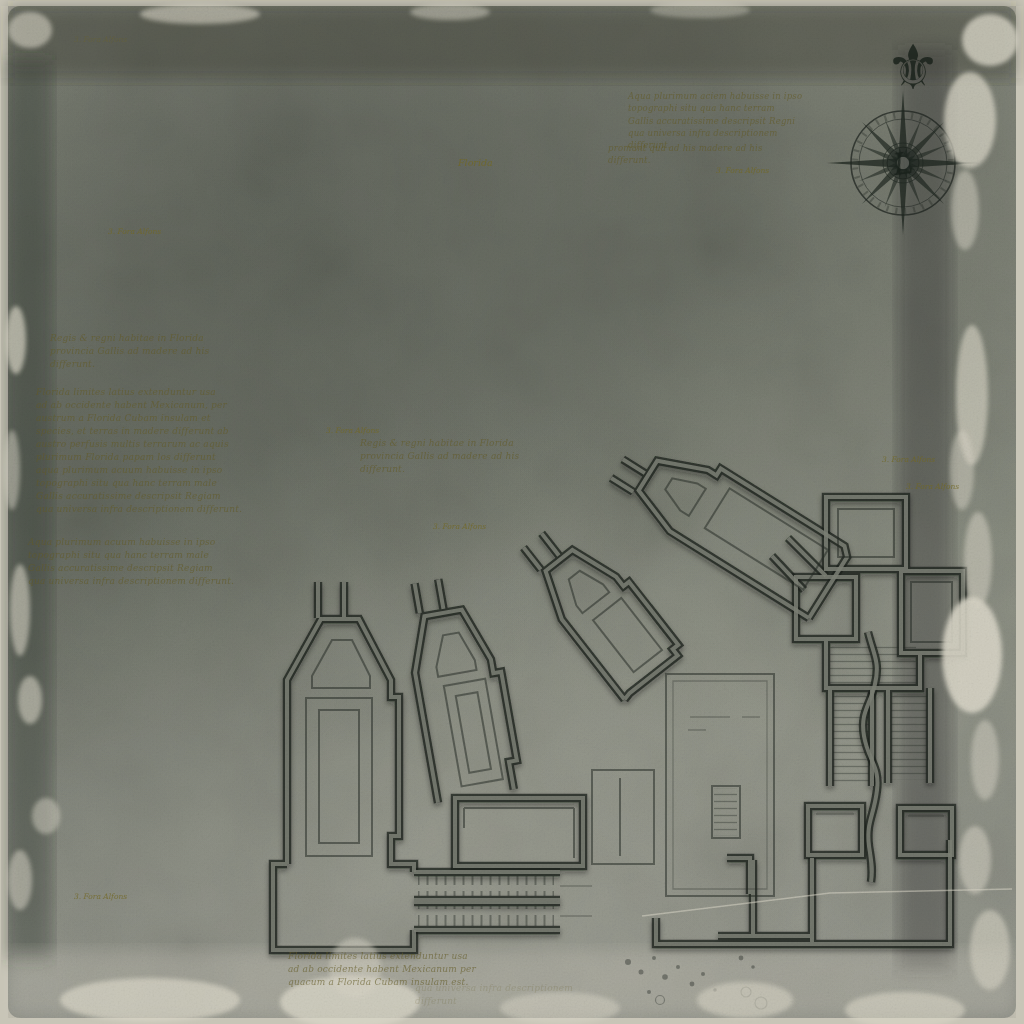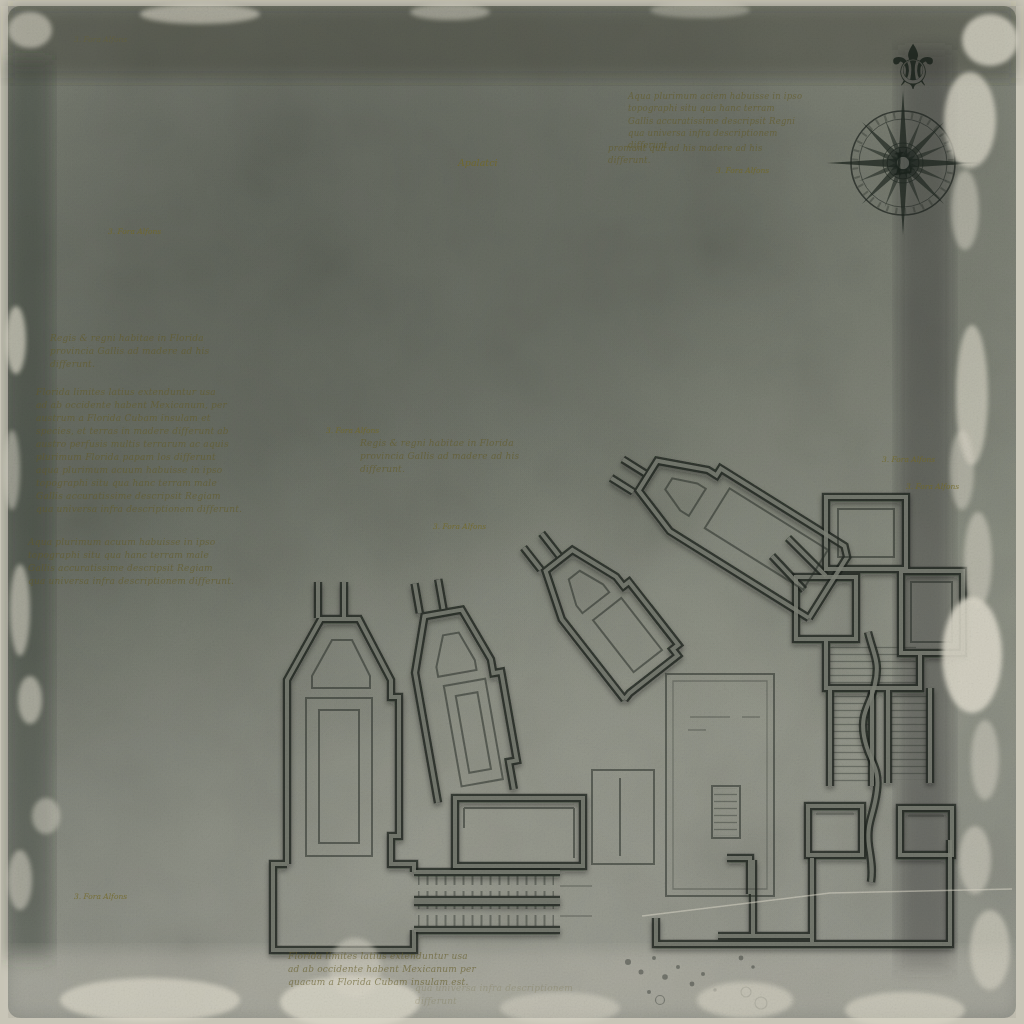--- a/index.html
+++ b/index.html
@@ -290,21 +290,21 @@
 <div class="note" style="left:360px;top:437px;width:188px;">Regis &amp; regni habitae in Florida
 provincia Gallis ad madere ad his
 differunt.</div>
 <div class="note" style="left:288px;top:950px;width:212px;">Florida limites latius extenduntur usa
 ad ab occidente habent Mexicanum per
 quacum a Florida Cubam insulam est.</div>
 <div class="note vfaint" style="left:415px;top:982px;width:195px;">qua universa infra descriptionem differunt</div>
 
 <div class="plabel faint" style="left:74px;top:36px;">3. Fora Alfons</div>
 <div class="plabel" style="left:108px;top:228px;">3. Fora Alfons</div>
-<div class="plabel" style="left:458px;top:158px;font-size:9.5px;">Apalatci</div>
+<div class="plabel" style="left:458px;top:158px;font-size:9.5px;">Florida</div>
 <div class="plabel" style="left:326px;top:427px;">3. Fora Alfons</div>
 <div class="plabel" style="left:433px;top:523px;">3. Fora Alfons</div>
 <div class="plabel" style="left:716px;top:167px;">3. Fora Alfons</div>
 <div class="plabel" style="left:882px;top:456px;">3. Fora Alfons</div>
 <div class="plabel" style="left:906px;top:483px;">3. Fora Alfons</div>
 <div class="plabel" style="left:74px;top:893px;">3. Fora Alfons</div>
 
 </div>
 
 </body></html>

